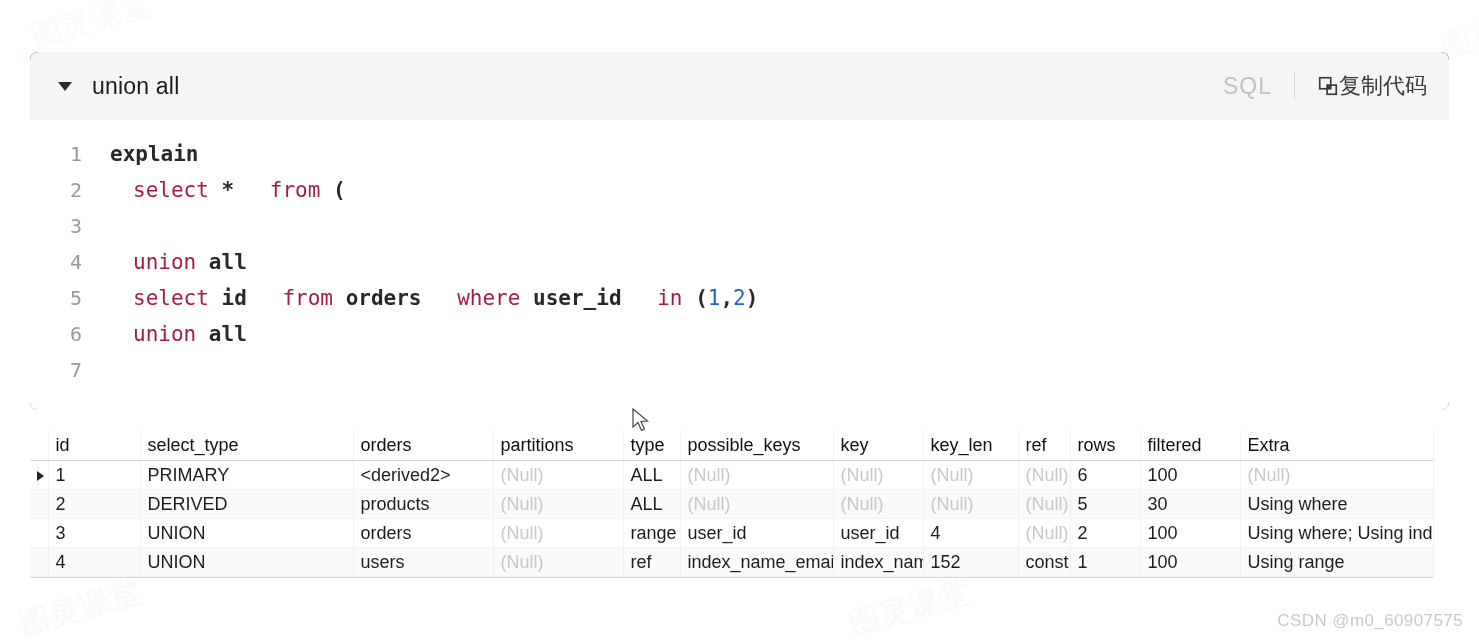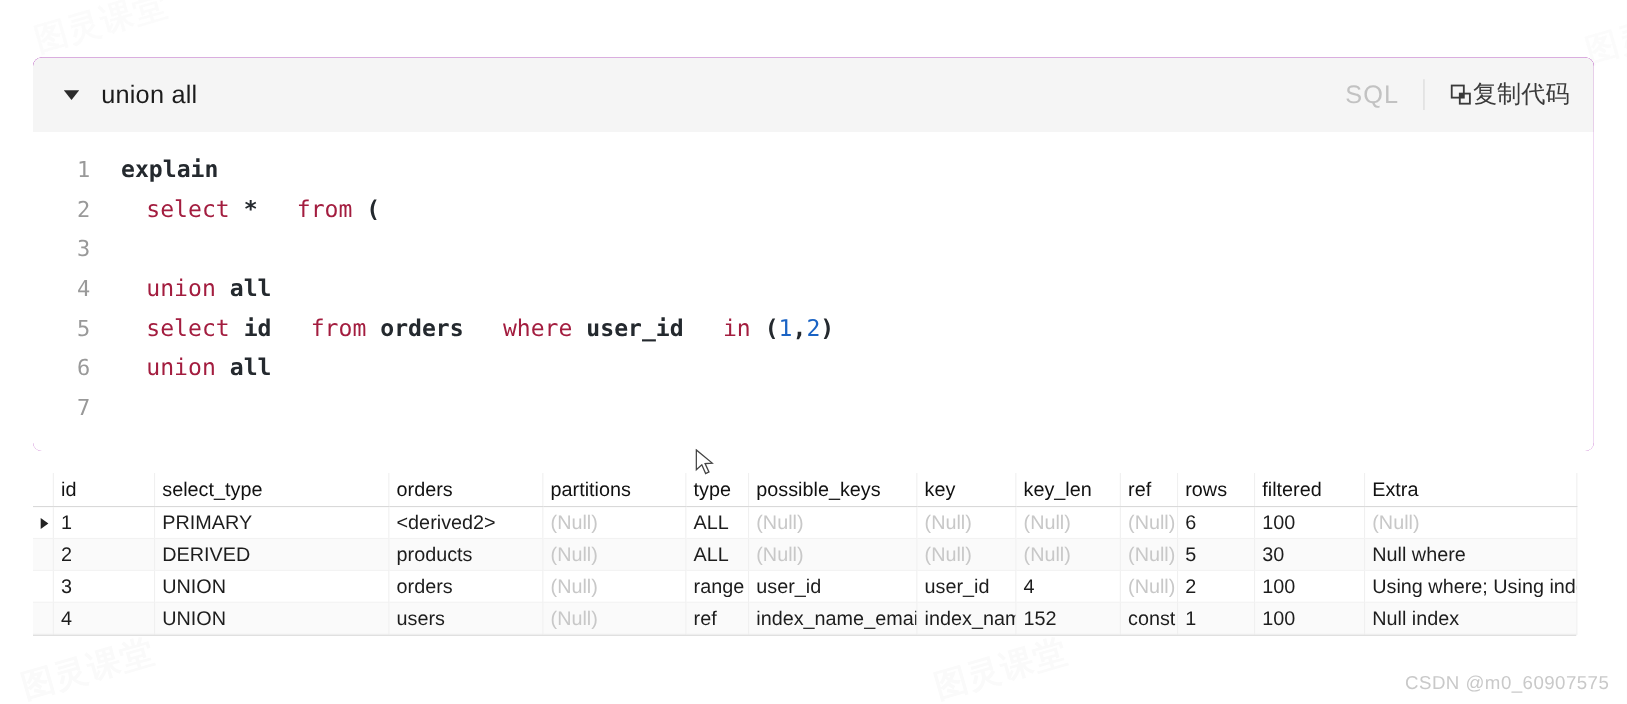--- a/index.html
+++ b/index.html
@@ -314,21 +314,21 @@
           <td>DERIVED</td>
           <td>products</td>
           <td class="nullv">(Null)</td>
           <td>ALL</td>
           <td class="nullv">(Null)</td>
           <td class="nullv">(Null)</td>
           <td class="nullv">(Null)</td>
           <td class="nullv">(Null)</td>
           <td>5</td>
           <td class="numr">30</td>
-          <td>Null where</td>
+          <td>Using where</td>
         </tr>
         <tr>
           <td class="marker-col"></td>
           <td>3</td>
           <td>UNION</td>
           <td>orders</td>
           <td class="nullv">(Null)</td>
           <td>range</td>
           <td>user_id</td>
           <td>user_id</td>
@@ -344,21 +344,21 @@
           <td>UNION</td>
           <td>users</td>
           <td class="nullv">(Null)</td>
           <td>ref</td>
           <td>index_name_emai</td>
           <td>index_nam</td>
           <td>152</td>
           <td>const</td>
           <td>1</td>
           <td class="numr">100</td>
-          <td>Null index</td>
+          <td>Using range</td>
         </tr>
       </tbody>
   </table>
   <div class="grid-bottom-border"></div>
 </div>
 
 <svg class="mouse-cursor" viewBox="0 0 18 26">
   <polygon points="1,1 1,19 6,14.5 9.5,22.5 12.5,21 9,13.5 15.5,13" fill="#ffffff" stroke="#444" stroke-width="1.2"></polygon>
 </svg>
 

